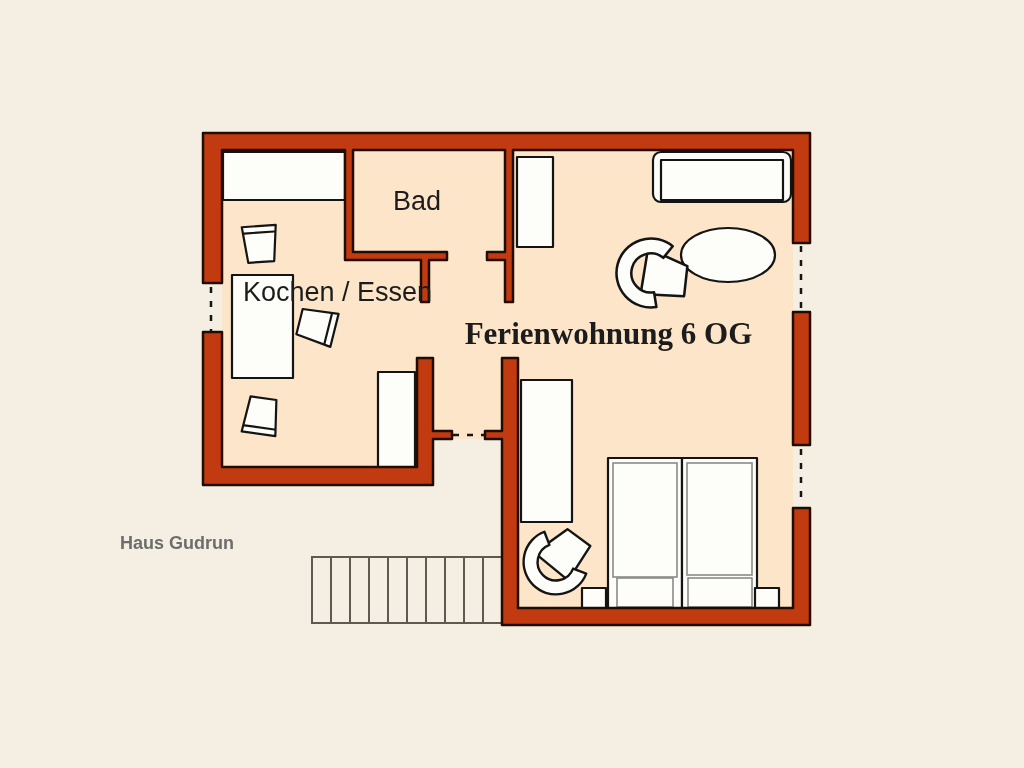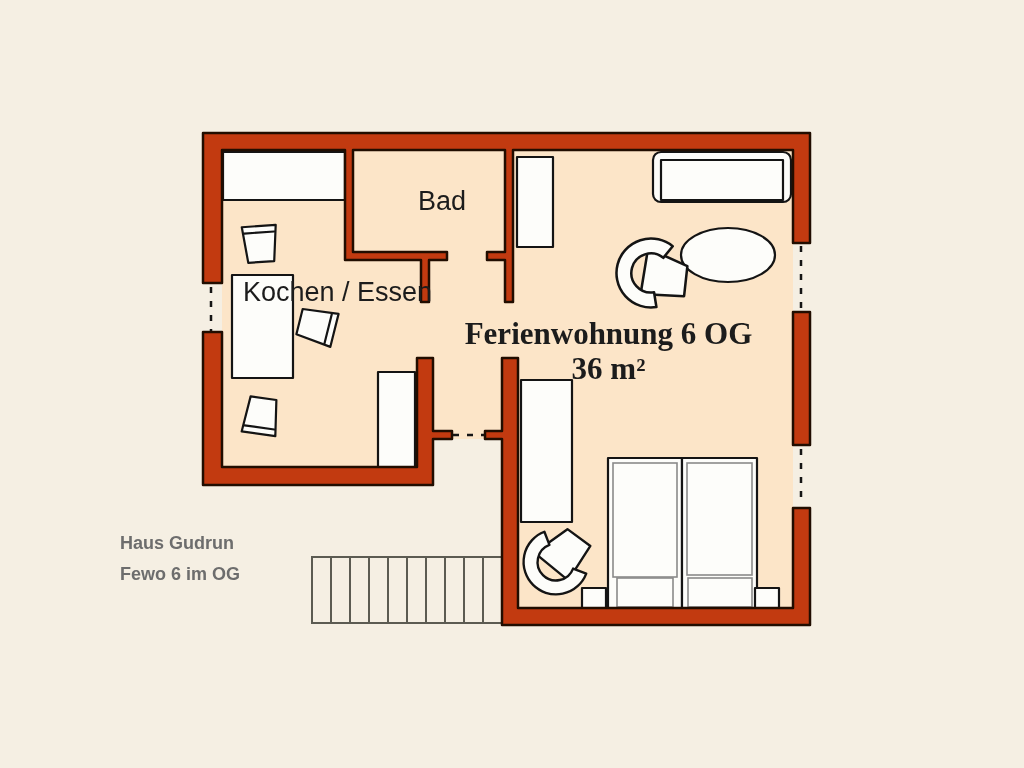--- a/index.html
+++ b/index.html
@@ -90,27 +90,25 @@
     <path class="wall" d="M203,332 H222 V467 H417 V358 H433 V431 H452 V439 H433 V485 H203 Z"></path>
     <path class="wall" d="M502,358 H518 V608 H793 V508 H810 V625 H502 V439 H485 V431 H502 Z"></path>
     <path class="wall" d="M793,312 H810 V445 H793 Z"></path>
 
     <line class="dash" x1="211" y1="287" x2="211" y2="331"></line>
     <line class="dash" x1="801" y1="246" x2="801" y2="308"></line>
     <line class="dash" x1="801" y1="449" x2="801" y2="505"></line>
     <line class="dash" x1="453" y1="435" x2="484" y2="435"></line>
   </svg>
 
-  <div class="label centered" style="left:392px;top:186px;width:100px;">Bad</div>
+  <div class="label centered" style="left:367px;top:186px;width:100px;">Bad</div>
 
   <div class="label" style="left:243px;top:277px;">Kochen / Essen</div>
 
 
   <div class="title-line" style="top:316px;">Ferienwohnung 6 OG</div>
 
-  <div class="title-line" style="top:351px;">36 m²</div>
 
   <div class="annotation">
     <div>Haus Gudrun</div>
-    <div>Fewo 6 im OG</div>
   </div>
 
 </div>
 
 </body></html>

